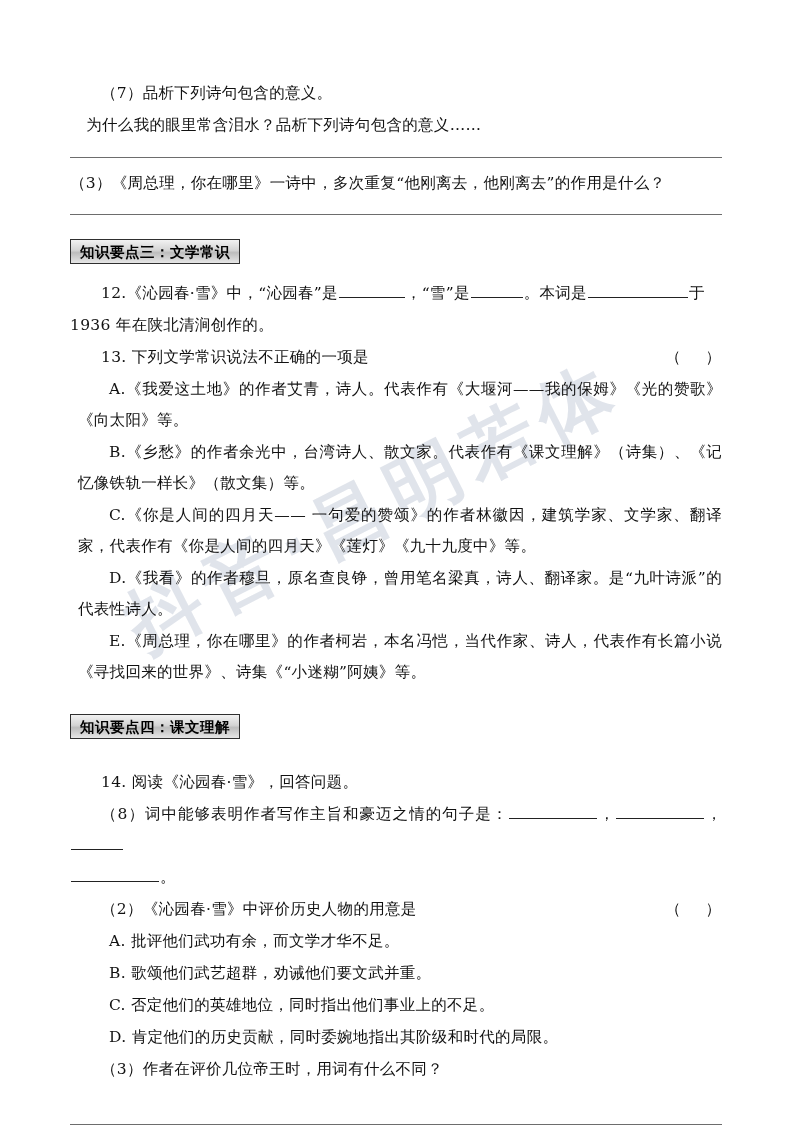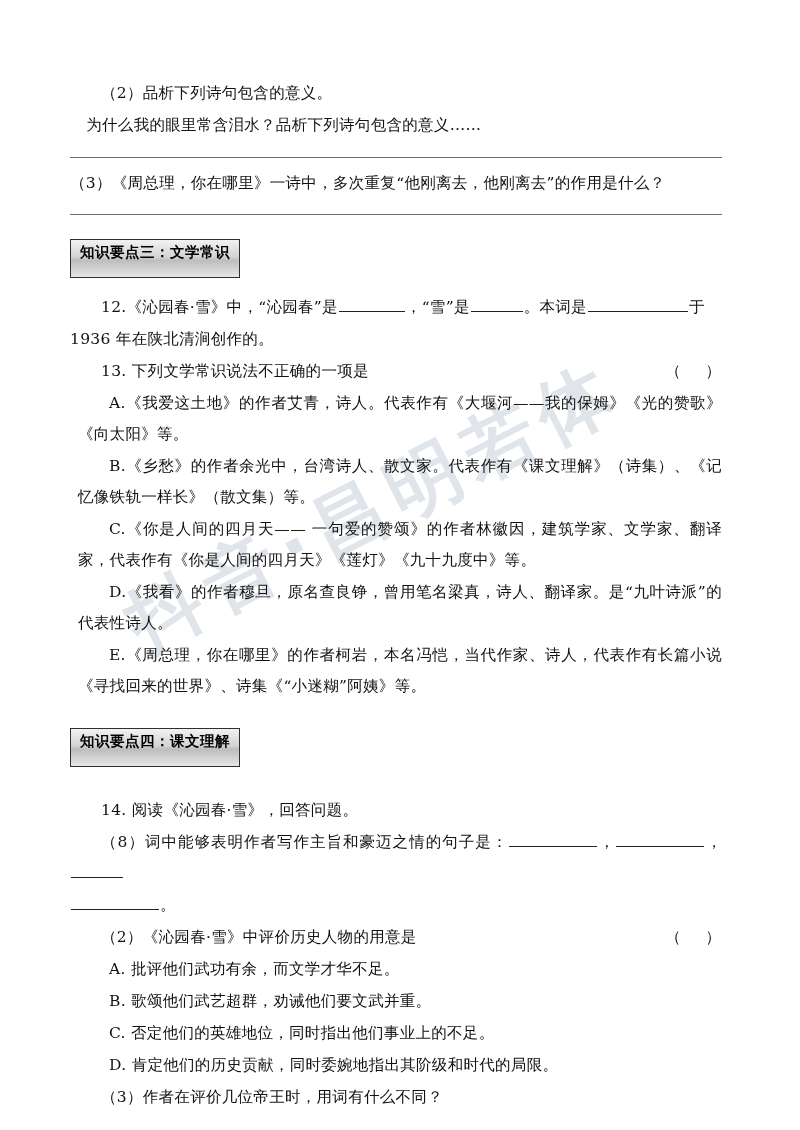--- a/index.html
+++ b/index.html
@@ -70,21 +70,21 @@
     height: 0;
     width: 100%;
   }
   .answer-line.tight { margin: 15px 0 9px 0; }
 
   
   .section-chip {
     display: inline-block;
     background: linear-gradient(to bottom, #f2f2f2 0%, #d4d4d4 45%, #bdbdbd 55%, #e6e6e6 100%);
     border: 1.2px solid #2f2f2f;
-    padding: 2px 9px 15px 9px;
+    padding: 2px 9px 1px 9px;
     font-family: "DejaVu Sans", "Liberation Sans", sans-serif;
     font-weight: 700;
     font-size: 14.5px;
     line-height: 20px;
     letter-spacing: .5px;
     color: #000;
   }
   .section-wrap { margin: 24px 0 14px 0; }
   .section-wrap.second { margin: 26px 0 28px 0; }
 
@@ -116,21 +116,21 @@
 </style>
 </head>
 <body>
 
 <div id="page">
 
   <div id="watermark">抖音·昌明若体</div>
 
   <div id="content">
 
-    <p class="para indent-2">（2）品析下列诗句包含的意义。</p>
+    <p class="para indent-2">（7）品析下列诗句包含的意义。</p>
     <p class="para indent-1">为什么我的眼里常含泪水？品析下列诗句包含的意义……</p>
 
     <hr class="answer-line">
 
     <p class="para indent-0">（3）《周总理，你在哪里》一诗中，多次重复“他刚离去，他刚离去”的作用是什么？</p>
 
     <hr class="answer-line tight">
 
     <div class="section-wrap">
       <span class="section-chip">知识要点三：文学常识</span>

